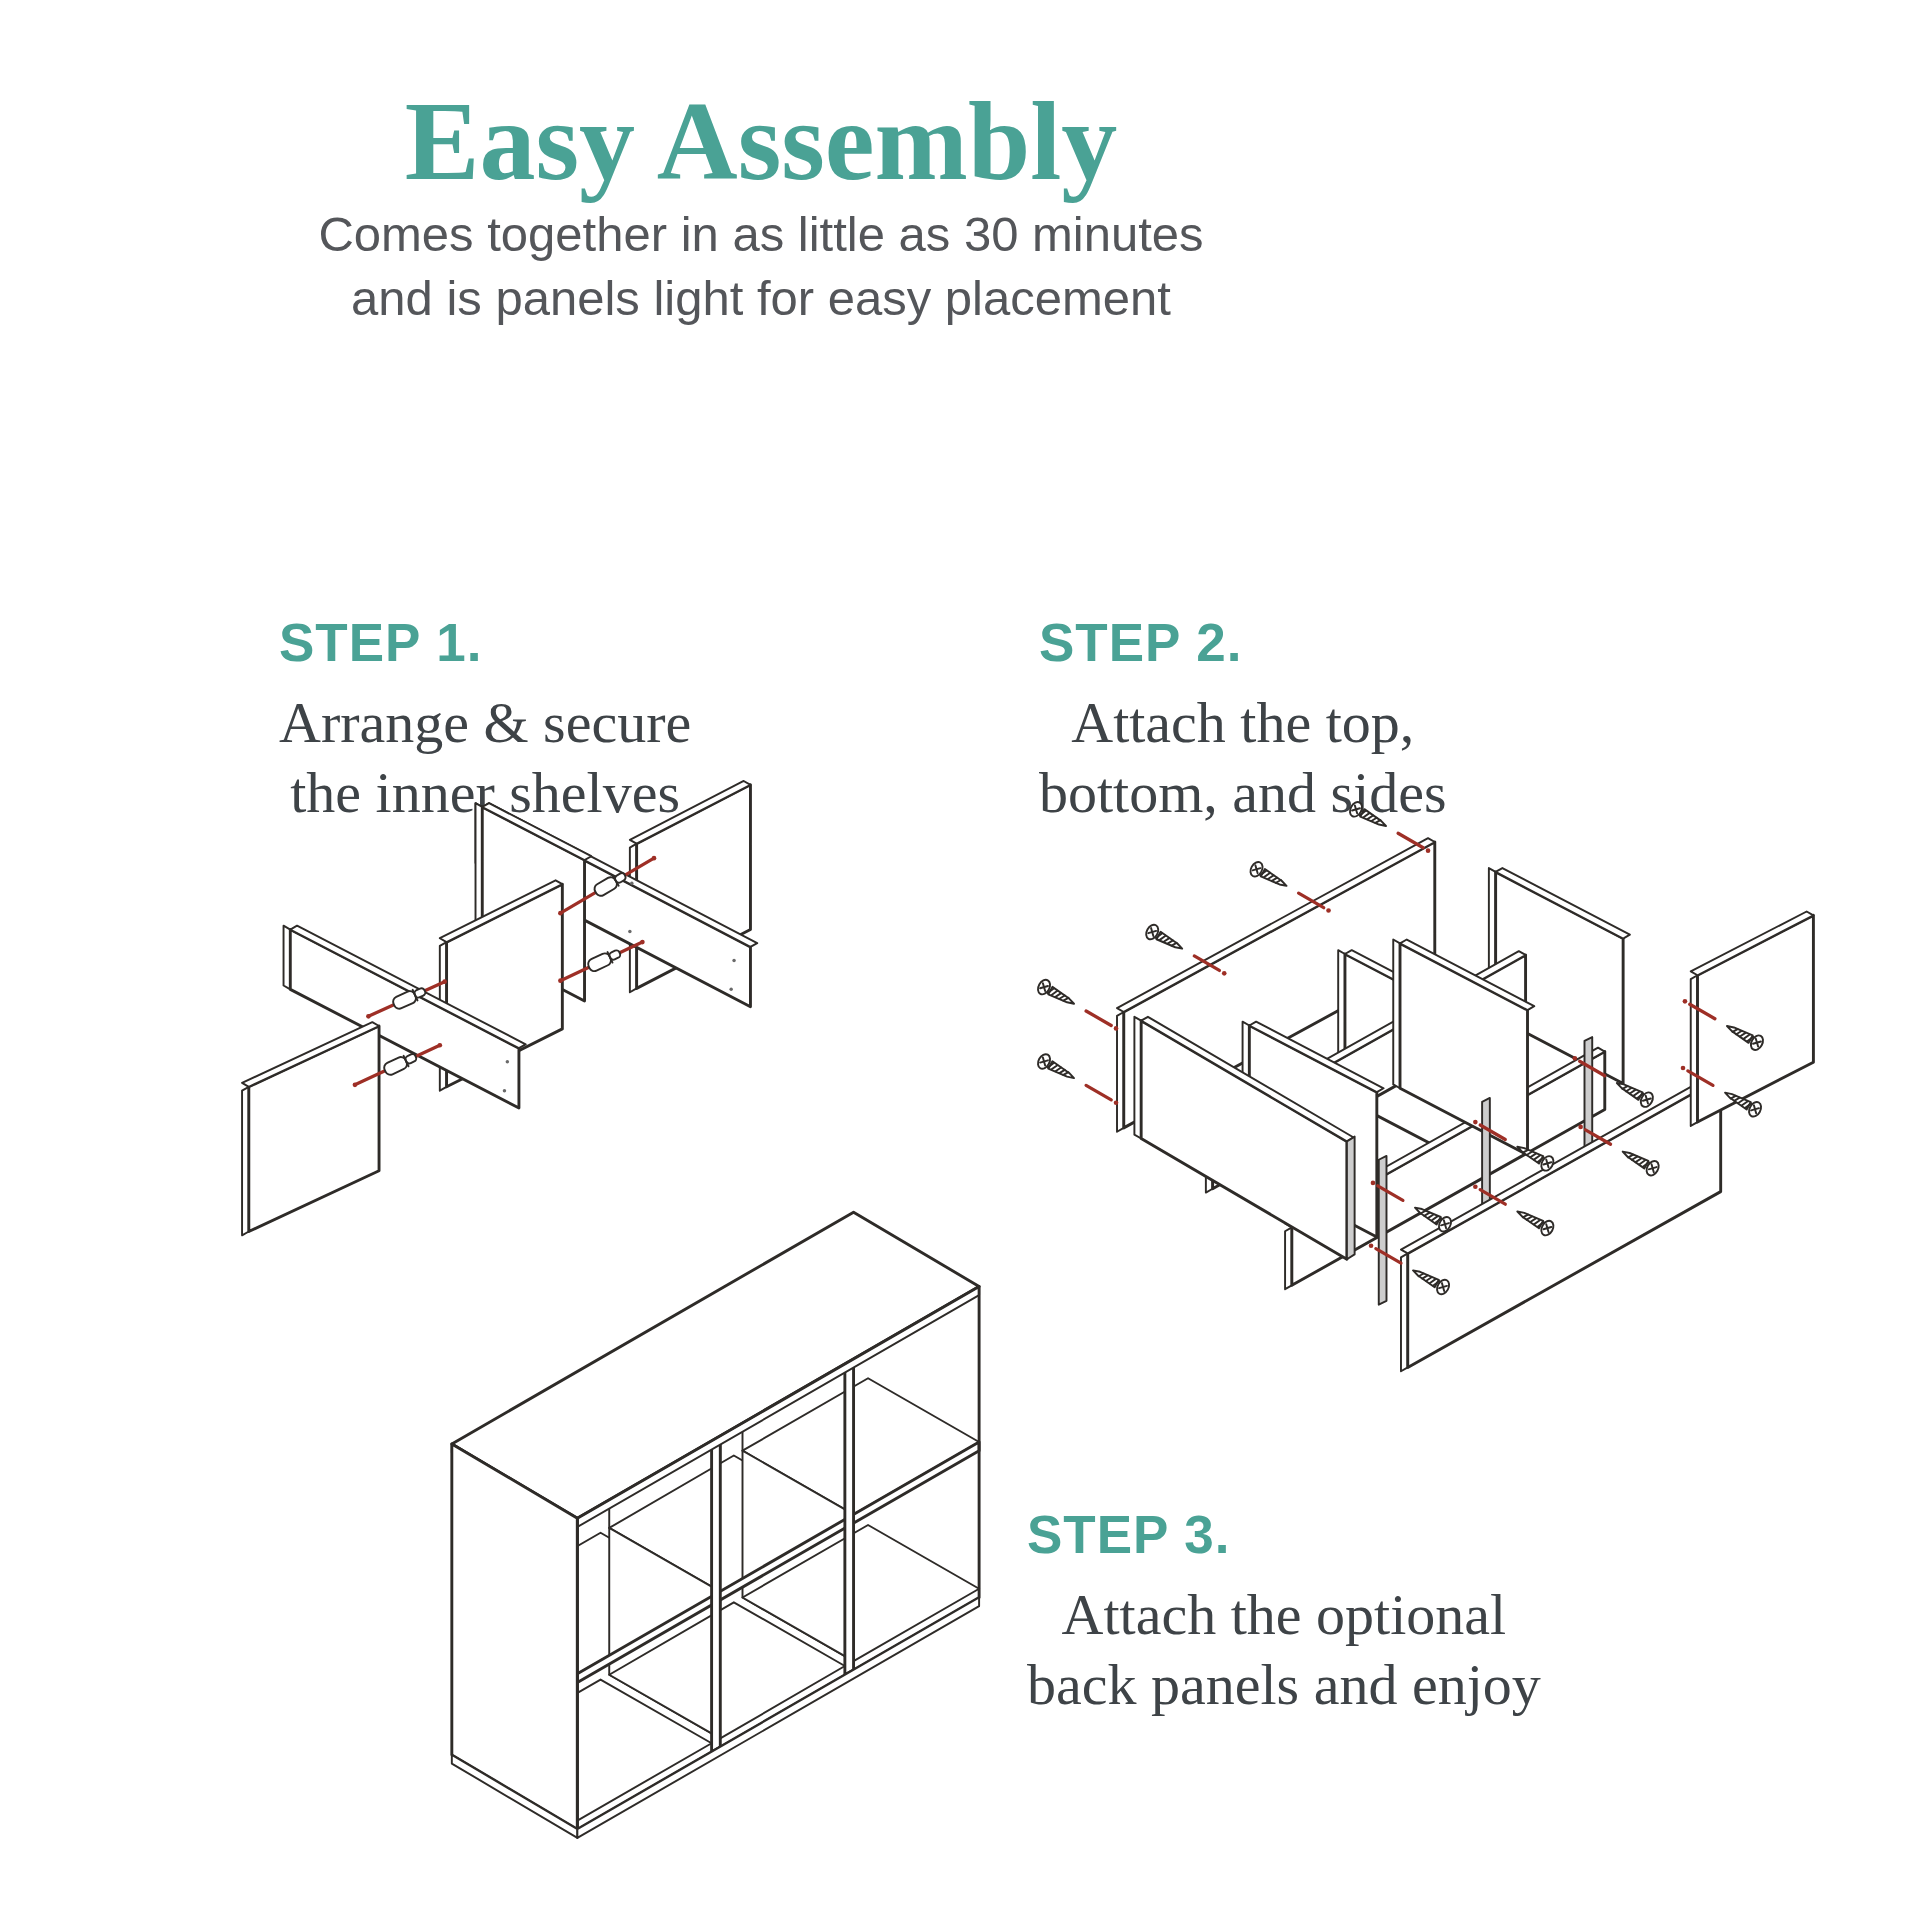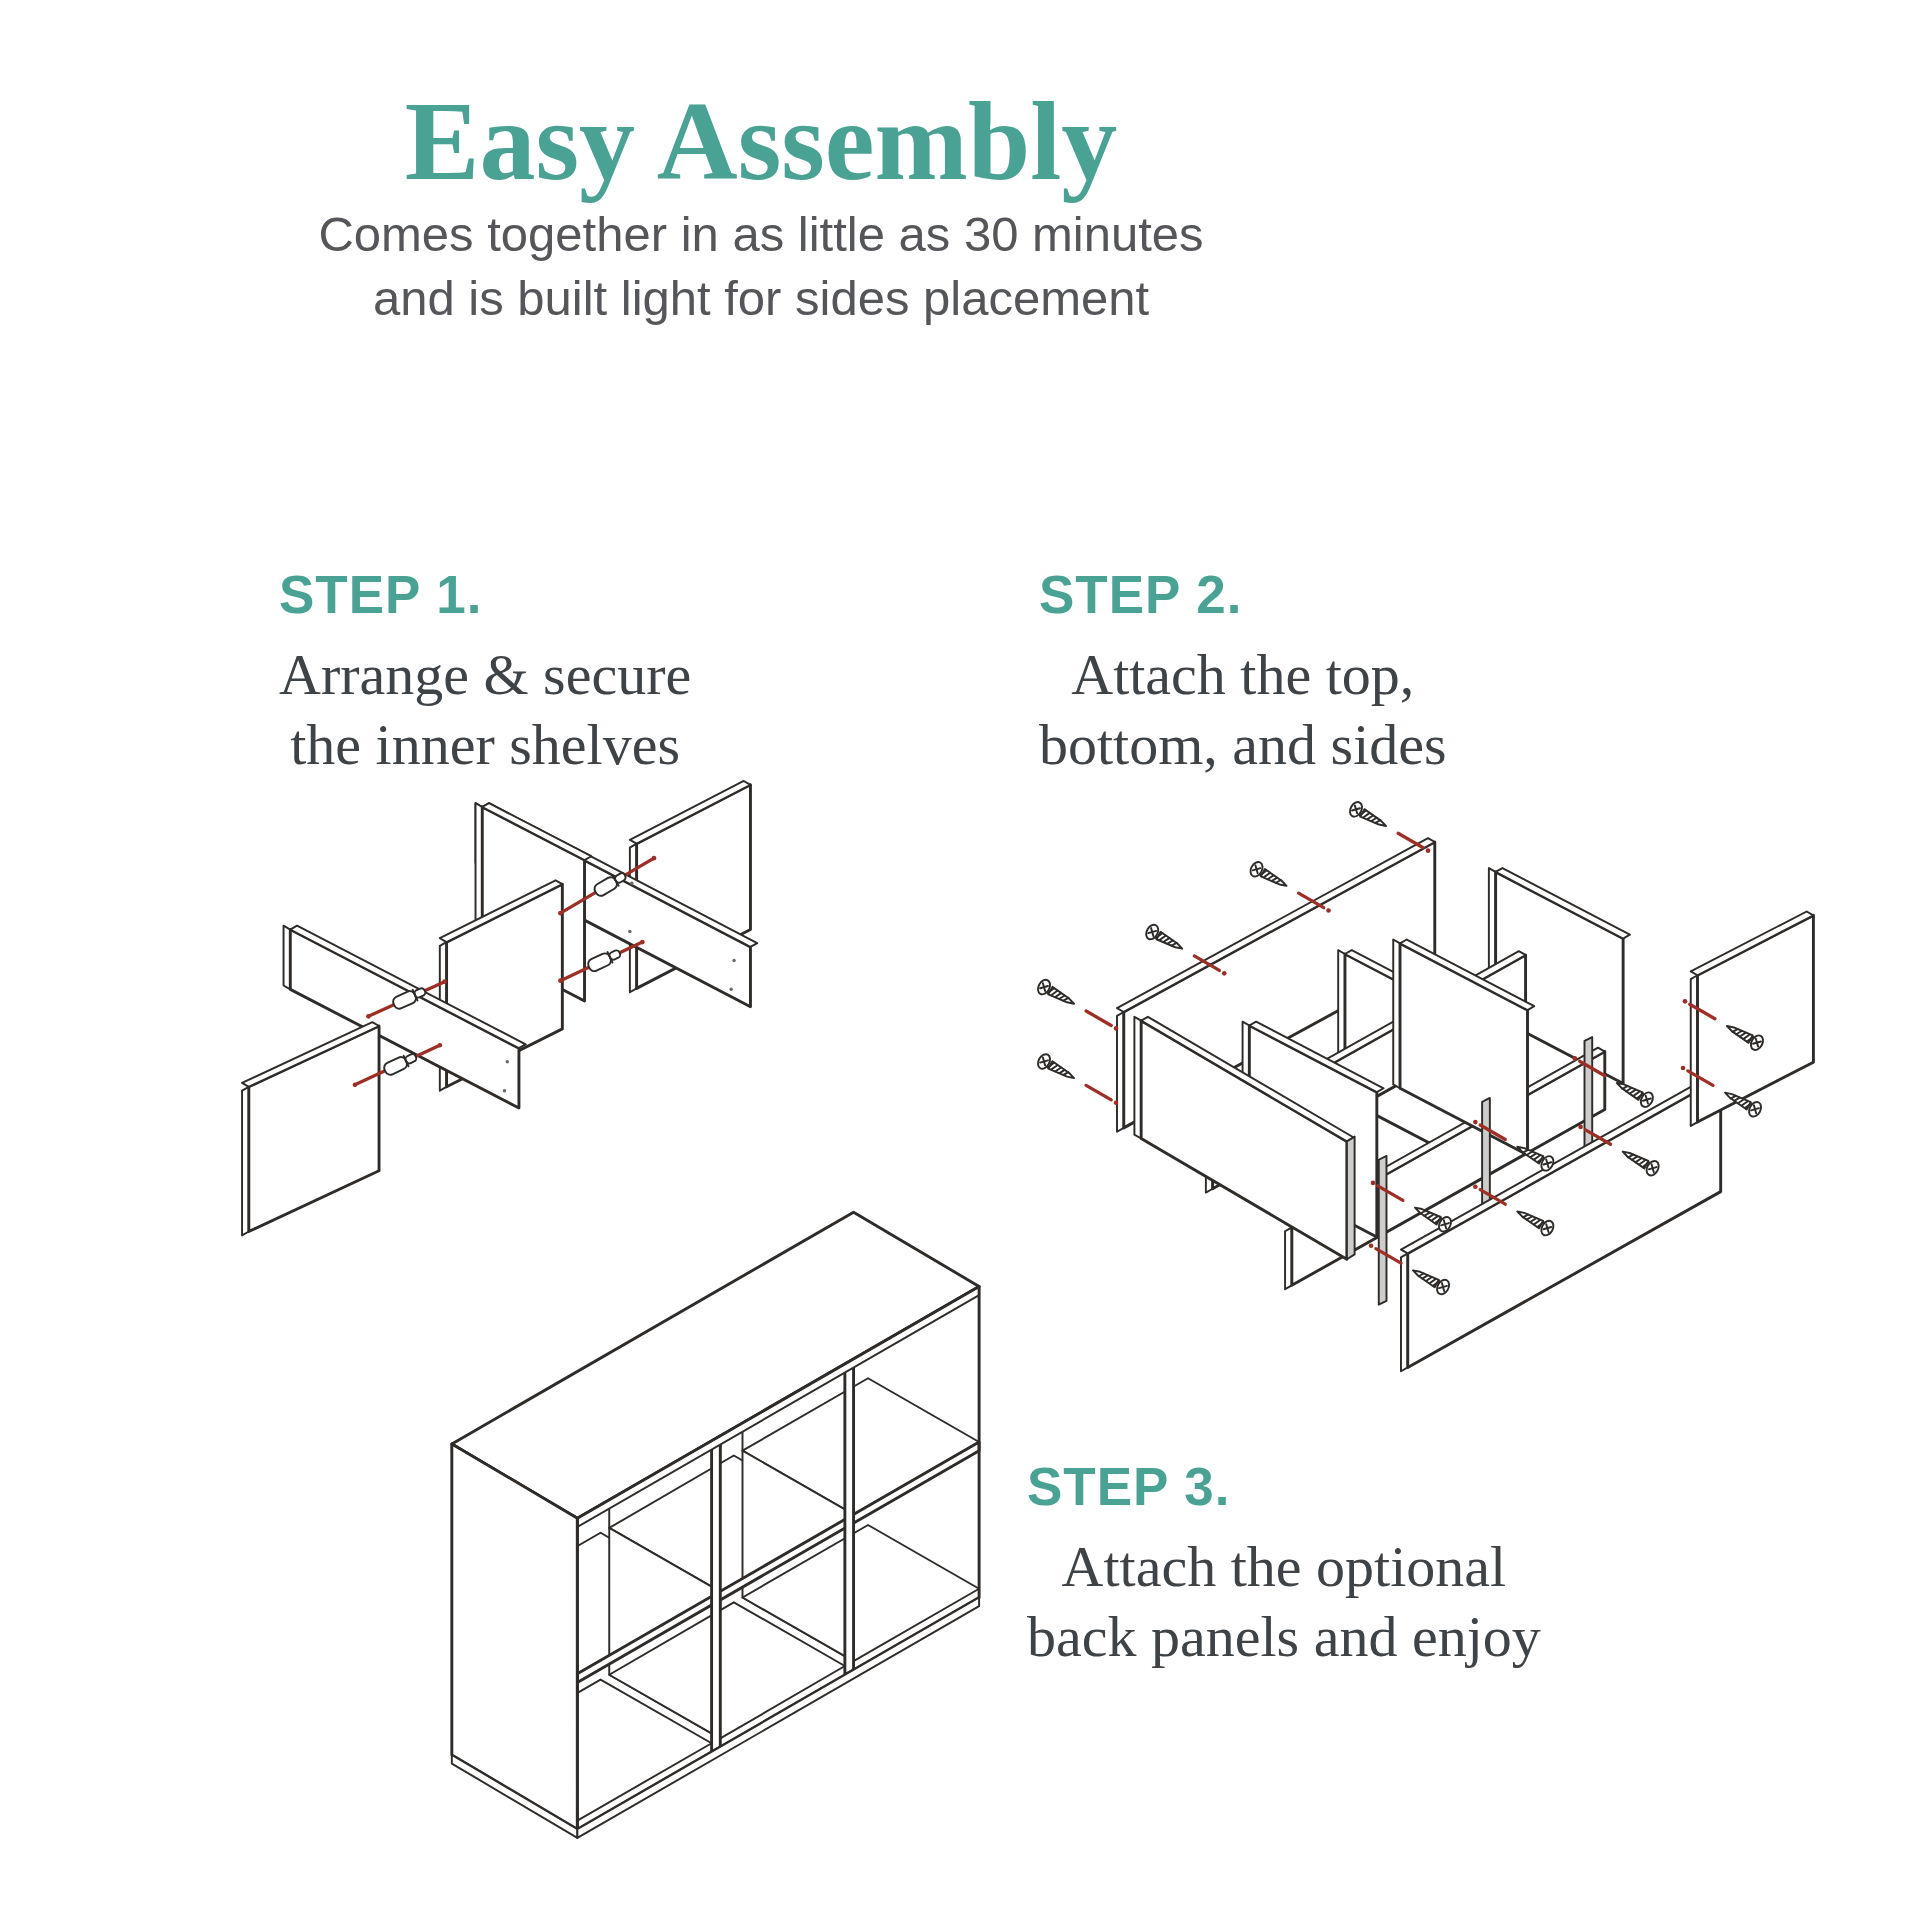--- a/index.html
+++ b/index.html
@@ -4,40 +4,40 @@
 <style>
   html,body{margin:0;padding:0;background:#fff;}
   #canvas{position:relative;width:1931px;height:1847px;background:#ffffff;overflow:hidden;
           font-family:"Liberation Sans",sans-serif;
           --accent:#4AA295;--body:#3E4347;--subtle:#54565A;--ink:#2E2B28;--red:#9E2F26;--egray:#CDCDCD;}
   .headline{position:absolute;left:0;top:81px;width:1522px;text-align:center;}
   .title{font-family:"Liberation Serif",serif;font-weight:700;font-size:112px;line-height:1.08;
          color:var(--accent);margin:0;}
   .subtitle{font-size:49px;line-height:64px;color:var(--subtle);font-weight:400;}
   .step{position:absolute;}
-  .step-label{font-weight:700;font-size:53px;letter-spacing:1px;color:var(--accent);}
+  .step-label{font-weight:700;font-size:53px;letter-spacing:1px;color:var(--accent);margin-top:48px;}
   .step-line{font-family:"Liberation Serif",serif;font-size:58px;line-height:70px;color:var(--body);}
   .step-body{margin-top:15.4px;text-align:center;}
   svg.illus{position:absolute;}
   svg .lw{stroke:var(--ink);stroke-width:3;fill:#ffffff;stroke-linejoin:round;stroke-linecap:round;}
   svg .thin{stroke:var(--ink);stroke-width:2;fill:#ffffff;stroke-linejoin:round;stroke-linecap:round;}
   svg .nofill{fill:none;}
   svg .gray{fill:var(--egray);}
   svg .redline{stroke:var(--red);stroke-width:3.4;stroke-linecap:round;}
 </style>
 </head>
 <body>
 
 <div id="canvas" style="--accent: #4AA295; --body: #3E4347; --subtle: #54565A; --ink: #2E2B28; --red: #9E2F26; --egray: #CDCDCD;">
 
   <div class="headline">
     <h1 class="title">Easy Assembly</h1>
     <div class="subtitle">
       <div>Comes together in as little as 30 minutes</div>
-      <div>and is built light for sides placement</div>
+      <div>and is panels light for easy placement</div>
     </div>
   </div>
 
   <div class="step" style="left:279px;top:564px;">
     <div class="step-label">STEP 1.</div>
     <div class="step-body">
       <div class="step-line">Arrange &amp; secure</div>
       <div class="step-line">the inner shelves</div>
     </div>
   </div>

